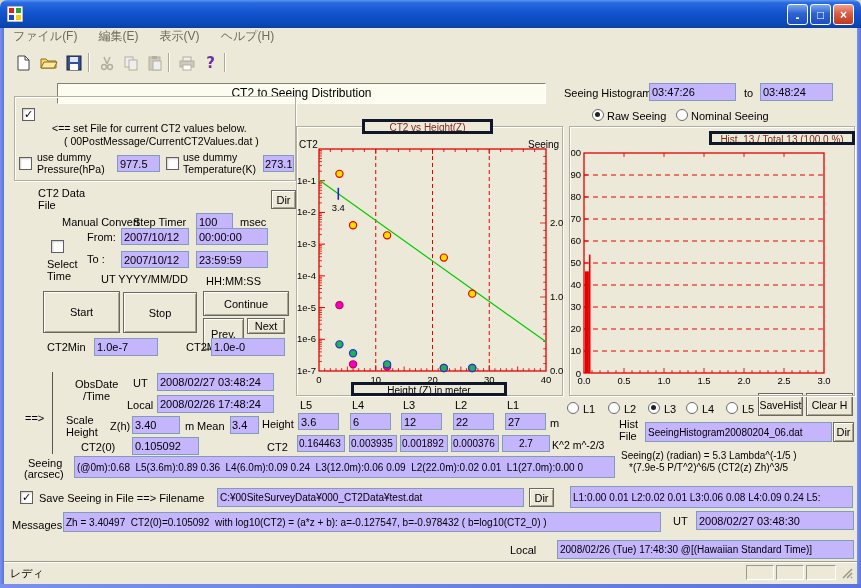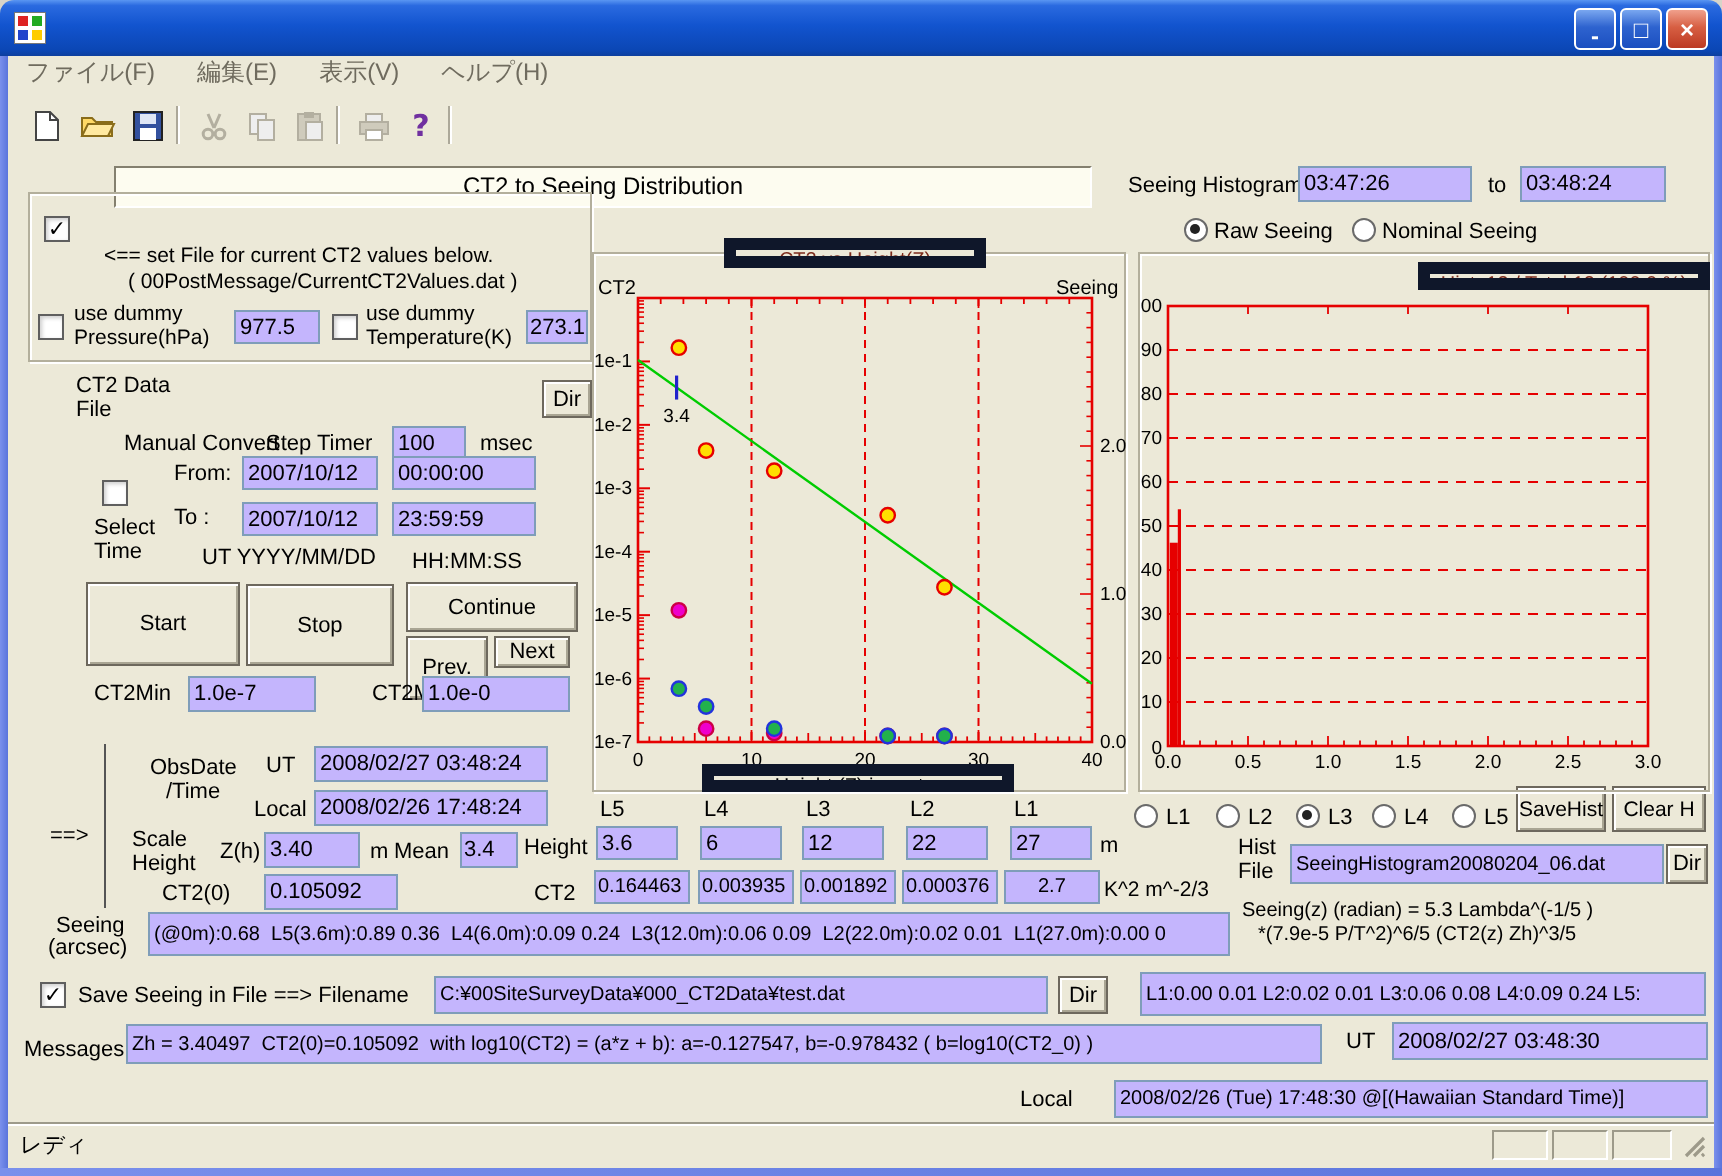--- a/index.html
+++ b/index.html
@@ -6,21 +6,21 @@
   #root{position:relative;width:861px;height:588px;font-family:"Liberation Sans","DejaVu Sans",sans-serif;font-size:11px;color:#000;overflow:hidden;user-select:none;}
   .abs{position:absolute;}
   .t{position:absolute;white-space:nowrap;line-height:12px;}
   .in{position:absolute;background:#c4b5fd;border:1px solid #7f9db9;font:11px "Liberation Sans","DejaVu Sans",sans-serif;padding:0 2px;box-sizing:border-box;height:18px;white-space:nowrap;overflow:hidden;}
   .sm{font-size:10px;}
   .btn{position:absolute;background:#ece9d8;border:1px solid #6d685d;box-shadow:inset 1px 1px 0 #ffffff,inset -1px -1px 0 #a9a593;display:flex;align-items:center;justify-content:center;font-size:11px;box-sizing:border-box;cursor:default;}
   .cb{position:absolute;width:13px;height:13px;background:#fff;border:1px solid #5f5f5f;box-shadow:inset 1px 1px 2px rgba(0,0,0,.2);font:bold 11px "DejaVu Sans",sans-serif;line-height:12px;text-align:center;box-sizing:border-box;}
   .rb{position:absolute;width:12px;height:12px;background:#fff;border:1px solid #6a6a6a;border-radius:50%;box-sizing:border-box;}
   .rb.sel::after{content:"";position:absolute;left:2px;top:2px;width:5px;height:5px;border-radius:50%;background:#222;}
   .grp{position:absolute;border:1px solid #b3af9c;box-shadow:inset 1px 1px 0 #fff,1px 1px 0 #fff;box-sizing:border-box;}
-  .leg{position:absolute;background:#ece9d8;border:6px solid #0f172a;font-size:10px;line-height:12px;text-align:center;white-space:nowrap;overflow:hidden;box-sizing:border-box;z-index:3;}
+  .leg{position:absolute;background:#ece9d8;border:3px solid #0f172a;font-size:10px;line-height:12px;text-align:center;white-space:nowrap;overflow:hidden;box-sizing:border-box;z-index:3;}
   .maroon{color:#7b2a1a;}
   
   .titlebar{position:absolute;left:0;top:0;width:861px;height:28px;background:linear-gradient(180deg,#5a96f2 0%,#2a6ae0 10%,#1254cf 45%,#0b46b4 90%,#0d3f9e 100%);border-radius:7px 7px 0 0;}
   .title-text{position:absolute;left:29px;top:6px;color:#fff;font-weight:bold;font-size:13px;text-shadow:1px 1px 1px #1a3a8a;white-space:nowrap;}
   .winbtn{position:absolute;top:4px;width:21px;height:21px;border-radius:3px;border:1px solid #fff;box-sizing:border-box;color:#fff;font-weight:bold;display:flex;align-items:center;justify-content:center;font-size:12px;background:linear-gradient(180deg,#7aa7f0,#2e63cf 45%,#1b4fc0);}
   .winbtn.close{background:linear-gradient(180deg,#f0a08c,#d75f43 45%,#bc3a22);}
   .frame{position:absolute;background:linear-gradient(90deg,#7a90ec,#5a74dc);}
   .menubar-item{display:inline-block;margin:0 9px;color:#6f6b5e;font-size:12px;}
   .tb-icon{position:absolute;top:52px;width:21px;height:21px;display:flex;align-items:center;justify-content:center;}
   .sep{position:absolute;top:53px;width:1px;height:19px;background:#aca899;box-shadow:1px 0 0 #fff;}

